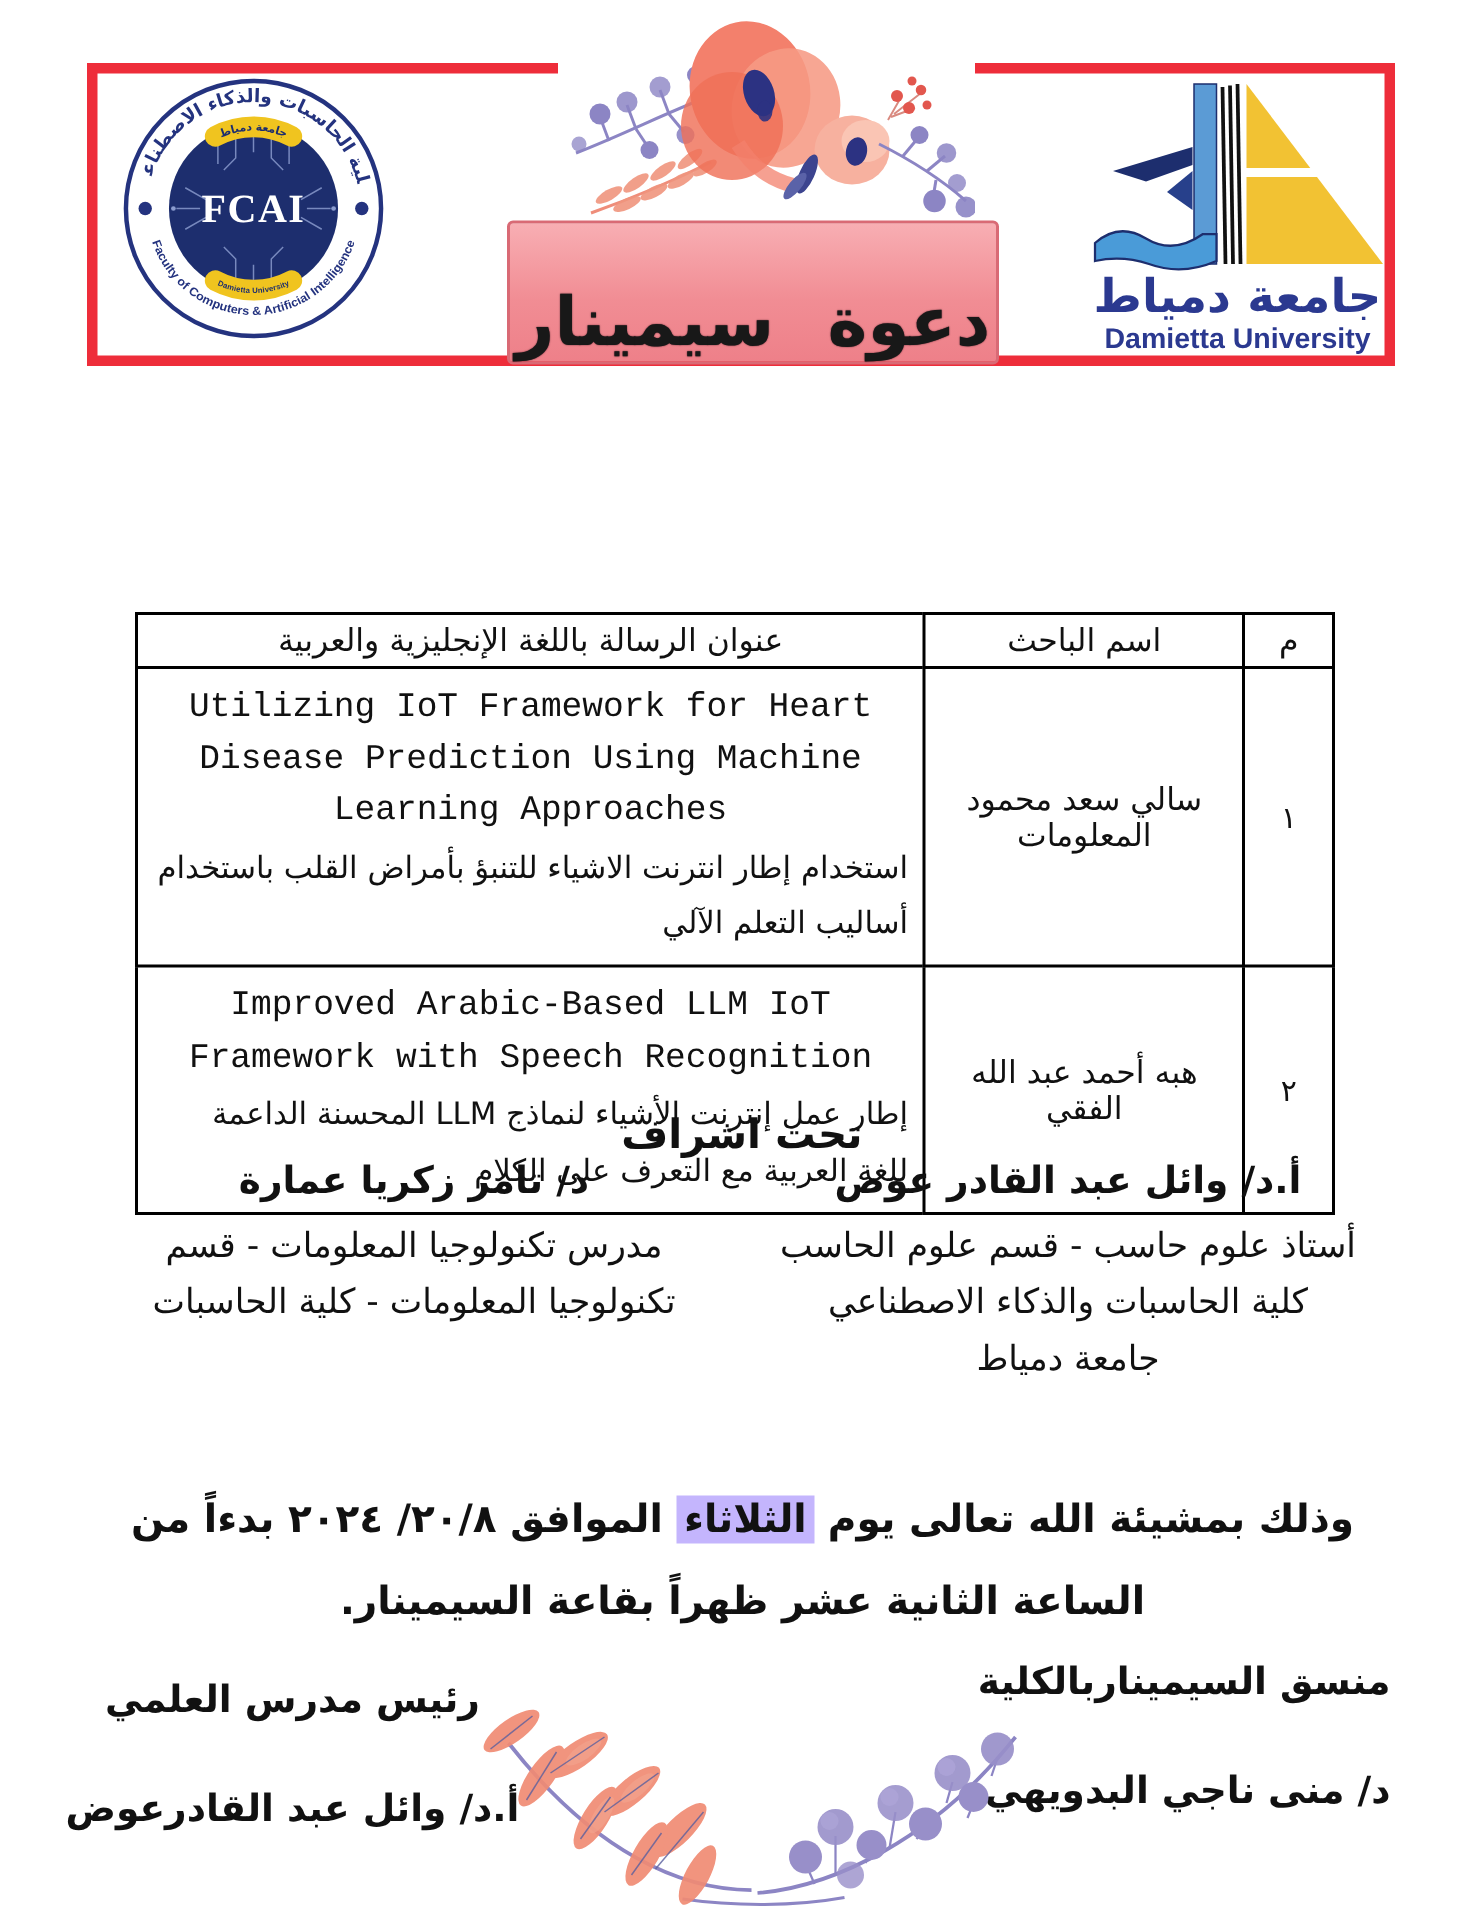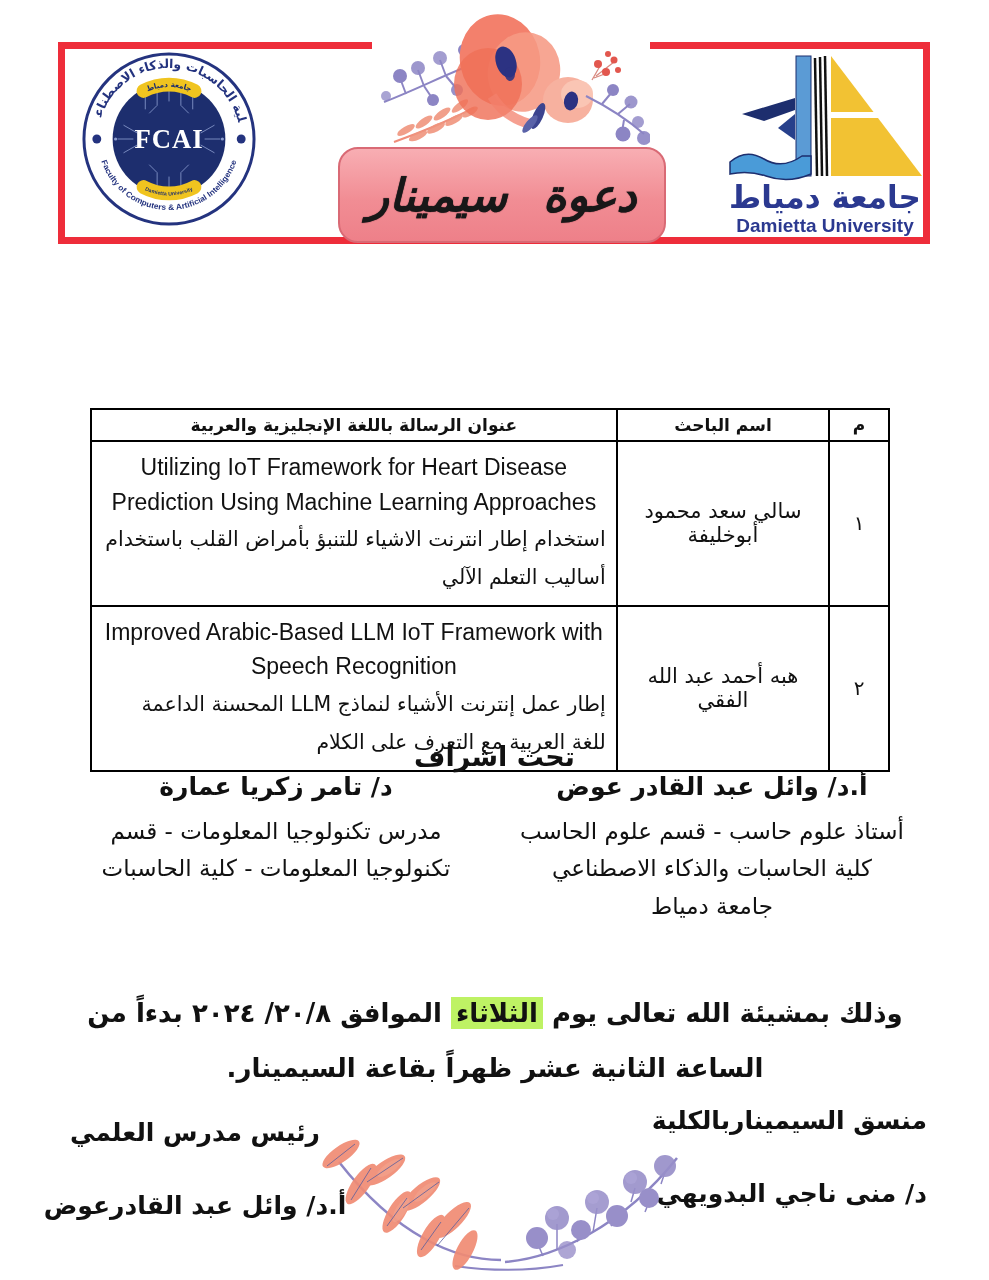--- a/index.html
+++ b/index.html
@@ -6,58 +6,58 @@
   .page{position:relative;width:989px;height:1280px;background:#fff;overflow:hidden;
         font-family:"DejaVu Sans",sans-serif;color:#111;}
 
   
   .header-frame{position:absolute;left:58px;top:42px;width:858px;height:188px;
                 border:7px solid #ee2d3a;z-index:1;}
   .fcai-logo{position:absolute;left:80px;top:50px;width:178px;height:178px;z-index:2;}
   .top-flowers{position:absolute;left:372px;top:0;width:278px;height:158px;z-index:2;}
   .damietta-logo{position:absolute;left:718px;top:48px;width:214px;height:190px;z-index:2;}
   .banner{position:absolute;left:338px;top:147px;width:328px;height:96px;z-index:3;
-          box-sizing:border-box;border:2px solid #d96a75;border-radius:20px;
+          box-sizing:border-box;border:2px solid #d96a75;border-radius:4px;
           background:linear-gradient(180deg,#f8aeb3 0%,#f18d94 55%,#ee8089 100%);
-          display:flex;align-items:center;justify-content:center;font-style:italic;}
+          display:flex;align-items:flex-end;justify-content:center;}
   .banner-title{font-size:45px;font-weight:bold;color:#181818;word-spacing:20px;
                 direction:rtl;text-shadow:0 0 1px #30121a;}
 
   
   .intro{position:absolute;left:58px;top:274px;width:872px;direction:rtl;
          font-size:26.5px;font-weight:bold;line-height:2.05;text-align:justify;}
 
   
   .theses-table{position:absolute;left:90px;top:408px;width:800px;direction:rtl;
                 border-collapse:collapse;}
   .theses-table th,.theses-table td{border:2px solid #000;text-align:center;vertical-align:middle;}
-  .theses-table th{font-size:17px;font-weight:bold;padding:5px 4px;}
+  .theses-table th{font-size:21px;font-weight:normal;padding:5px 4px;}
   .col-num{width:52px;}
   .col-researcher{width:210px;}
   .col-title{width:538px;}
   .title-cell{padding:8px 10px;}
-  .title-en{font-family:Liberation Sans, sans-serif;font-size:23px;
+  .title-en{font-family:Liberation Mono, monospace;font-size:23px;
             line-height:1.5;direction:ltr;}
   .title-ar{font-size:20.5px;line-height:1.85;font-weight:normal;margin-top:2px;text-align:right;}
   .researcher{font-size:21px;font-weight:normal;padding:4px 6px;}
   .row-num{font-size:20px;font-weight:normal;}
 
   
   .supervision-heading{position:absolute;left:0;top:741px;width:100%;text-align:center;
                        font-size:27px;font-weight:bold;direction:rtl;}
   .supervisors{position:absolute;left:58px;top:772px;width:872px;direction:rtl;
                display:flex;justify-content:space-between;}
   .supervisor{width:440px;text-align:center;direction:rtl;}
   .supervisor .sup-name{font-size:25px;font-weight:bold;margin-bottom:12px;}
   .supervisor .sup-line{font-size:23px;font-weight:normal;line-height:1.62;}
 
   
   .schedule{position:absolute;left:55px;top:960px;width:880px;direction:rtl;
             text-align:center;font-size:26px;font-weight:bold;line-height:2.1;}
-  .highlight{background:#bef264;padding:1px 5px;}
+  .highlight{background:#c4b5fd;padding:1px 5px;}
 
   
   .footer-right{position:absolute;right:62px;top:1106px;width:320px;
                 direction:rtl;font-weight:bold;font-size:25px;}
   .footer-left{position:absolute;left:40px;top:1118px;width:310px;text-align:center;
                direction:rtl;font-weight:bold;font-size:25px;}
   .footer-right .sig-name,.footer-left .sig-name{margin-top:44px;}
   .bottom-swag{position:absolute;left:305px;top:1128px;width:400px;height:152px;z-index:1;}
 </style>
 </head>
@@ -200,21 +200,21 @@
 
   <table class="theses-table">
     <tbody>
         <tr>
       <th class="col-num">م</th>
       <th class="col-researcher">اسم الباحث</th>
       <th class="col-title">عنوان الرسالة باللغة الإنجليزية والعربية</th>
     </tr>
     <tr>
       <td class="row-num">١</td>
-      <td class="researcher">سالي سعد محمود أبوخليفة</td>
+      <td class="researcher">سالي سعد محمود المعلومات</td>
       <td class="title-cell">
         <div class="title-en">Utilizing IoT Framework for Heart Disease Prediction Using Machine Learning Approaches</div>
         <div class="title-ar">استخدام إطار انترنت الاشياء للتنبؤ بأمراض القلب باستخدام أساليب التعلم الآلي</div>
       </td>
     </tr>
     <tr>
       <td class="row-num">٢</td>
       <td class="researcher">هبه أحمد عبد الله الفقي</td>
       <td class="title-cell">
         <div class="title-en">Improved Arabic-Based LLM IoT Framework with Speech Recognition</div>

